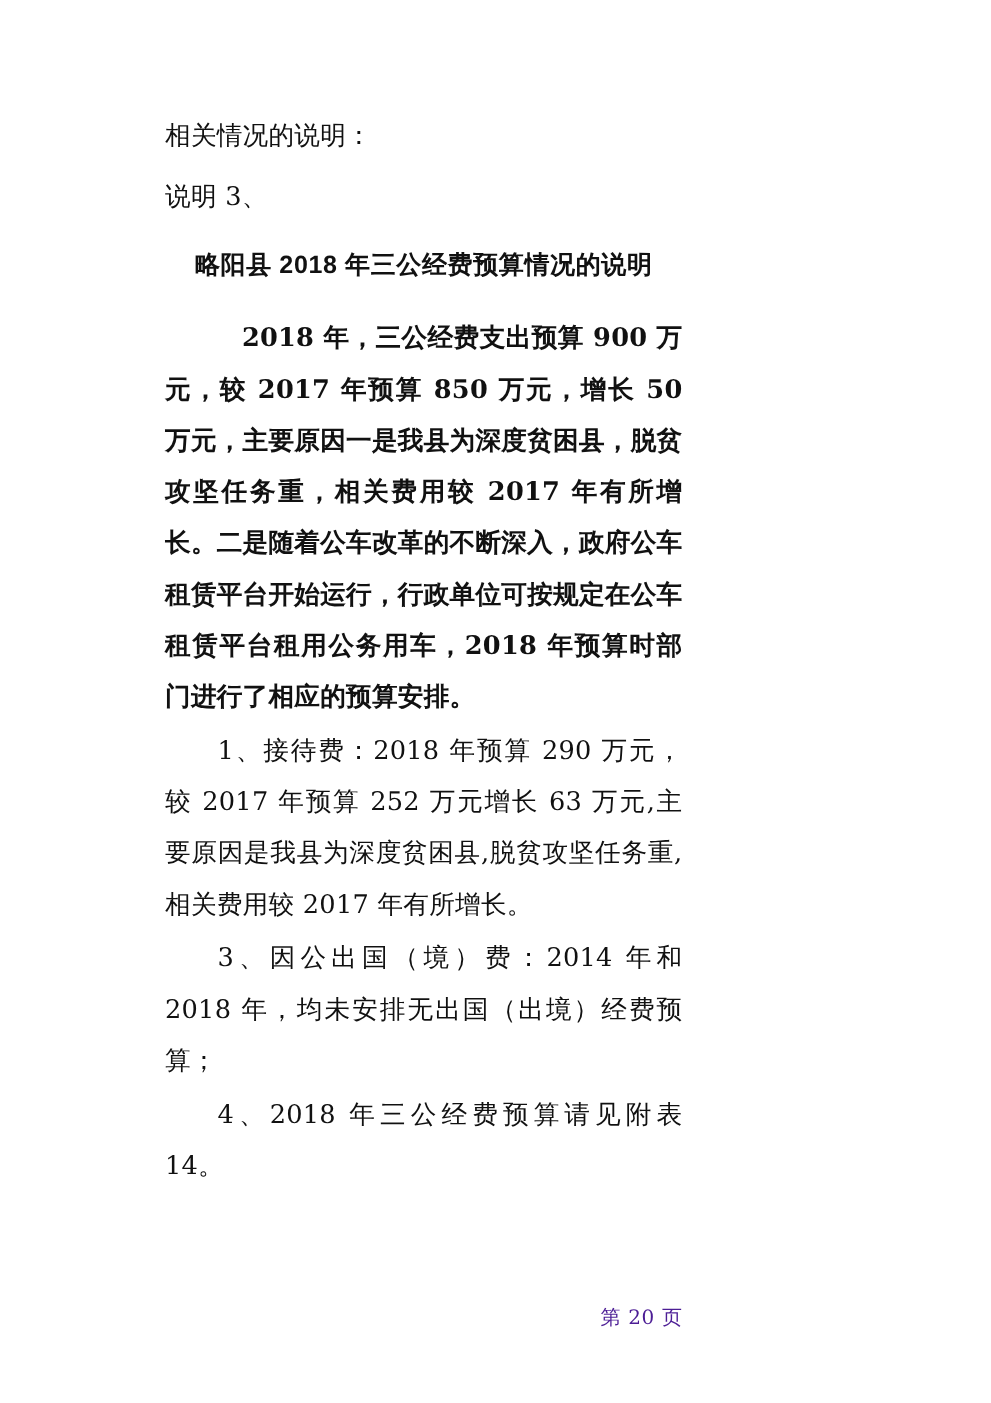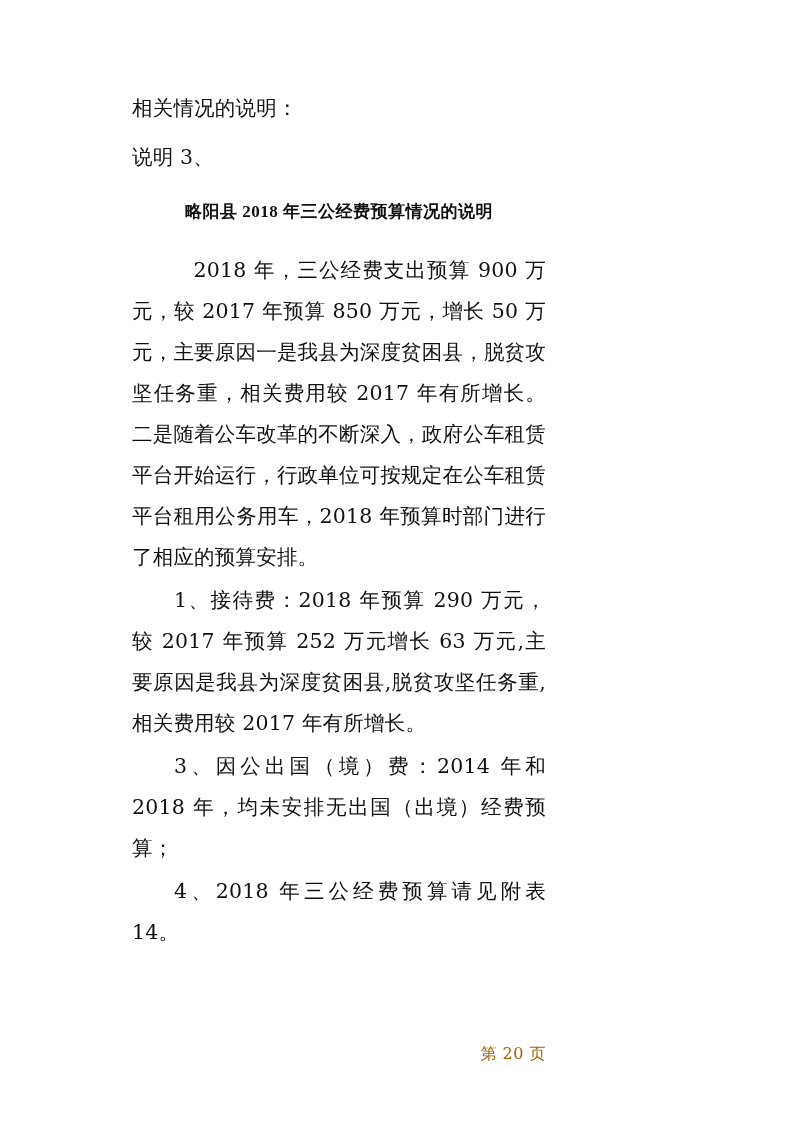--- a/index.html
+++ b/index.html
@@ -31,42 +31,43 @@
     letter-spacing: 0.2px;
   }
   .lead-line {
     margin: 0 0 8px 0;
     text-indent: 0;
   }
   .lead-line.second {
     margin-bottom: 14px;
   }
   .doc-title {
-    font-family: Liberation Serif, serif;
+    font-family: Liberation Sans, sans-serif;
     font-weight: bold;
-    font-size: 17px;
+    font-size: 20px;
     line-height: 40px;
     text-align: center;
     margin: 8px 0 18px 0;
     letter-spacing: 0.5px;
   }
   .para {
     margin: 0 0 2px 0;
     text-indent: 2.05em;
   }
   .para.first-body {
     text-indent: 3.0em;
+    font-weight: bold;
   }
   .footer {
     position: absolute;
     right: 118px;
     bottom: 58px;
     font-size: 16px;
     line-height: 20px;
-    color: #a16207;
+    color: #4c1d95;
     letter-spacing: 0.5px;
     font-family: "DejaVu Serif", "Liberation Serif", serif;
   }
 </style>
 </head>
 <body>
 
 <div class="page">
   <div class="doc-body">
 

